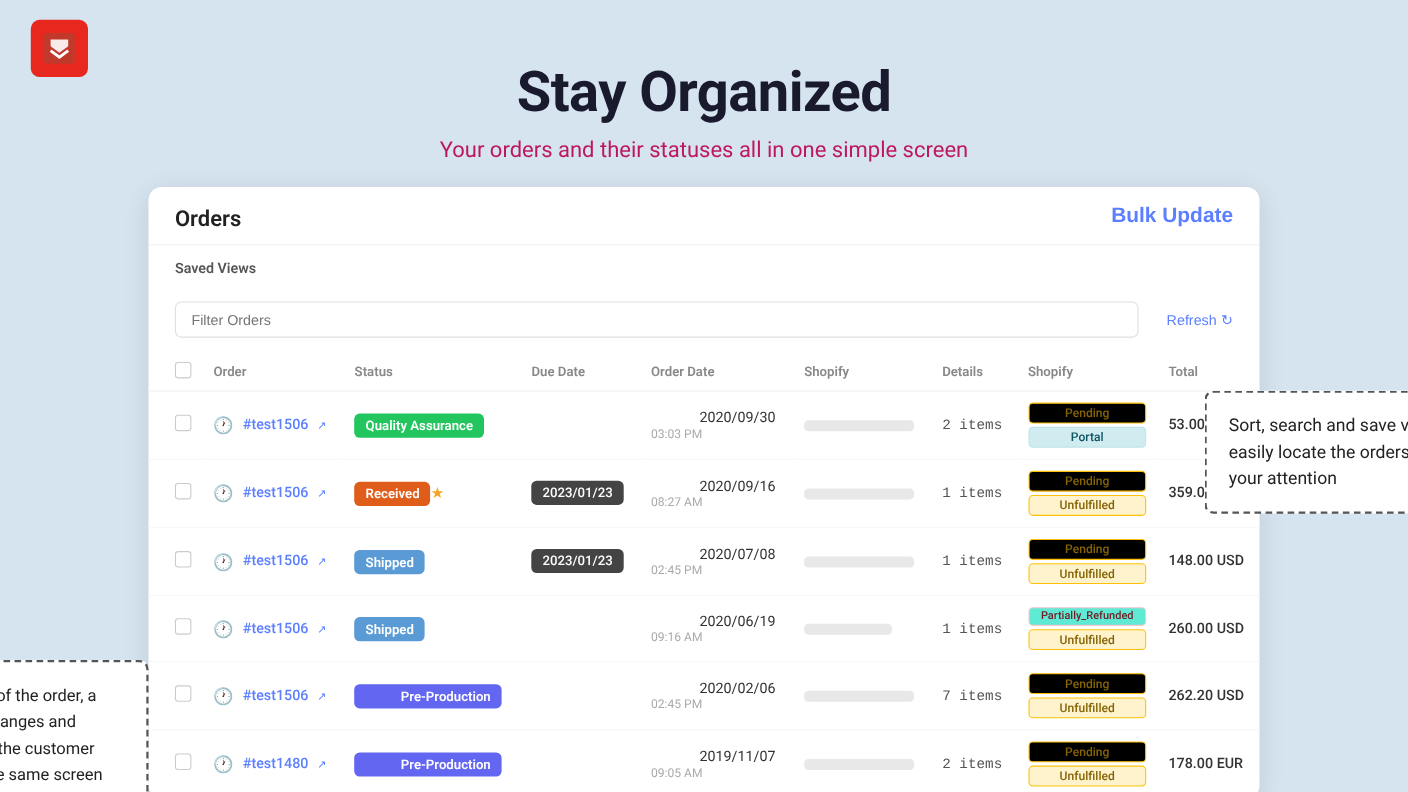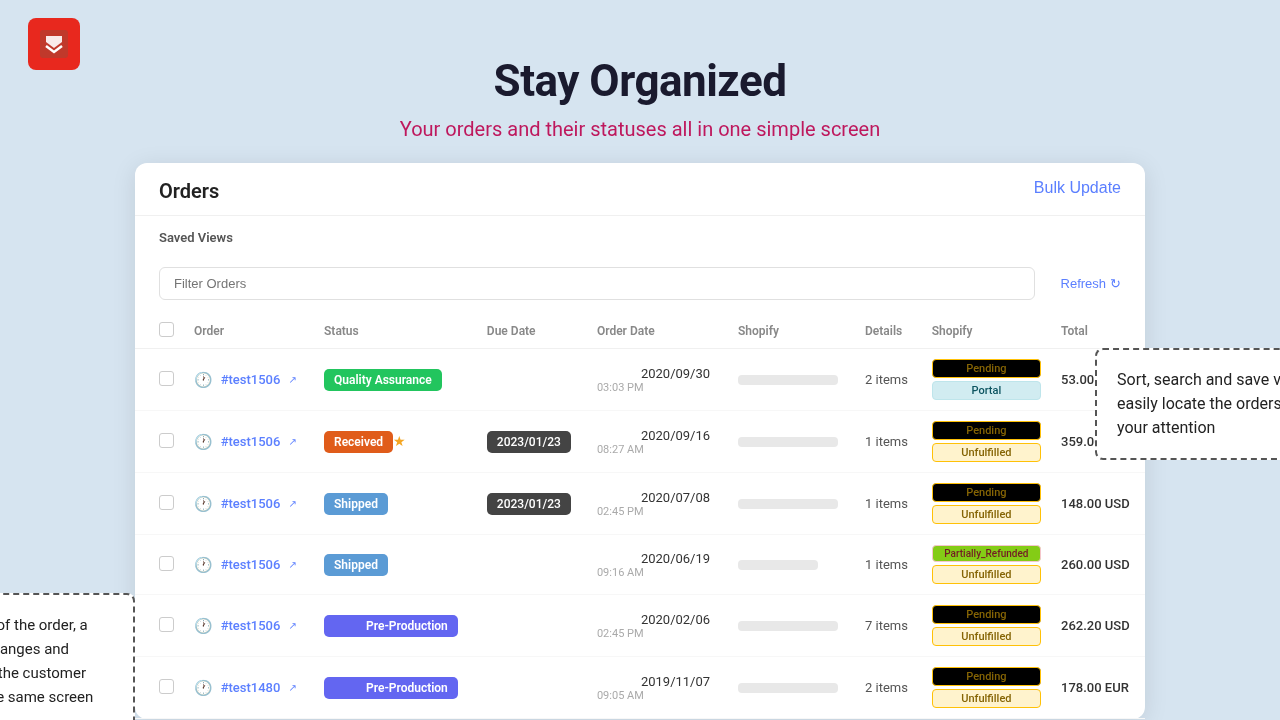--- a/index.html
+++ b/index.html
@@ -29,21 +29,21 @@
       width: 32px;
       height: 32px;
     }
 
     
     .hero {
       text-align: center;
       padding-top: 55px;
     }
     .hero-title {
-      font-size: 44px;
+      font-size: 51px;
       font-weight: 700;
       color: #1a1a2e;
       letter-spacing: -0.5px;
       text-align: center;
     }
     .hero-subtitle {
       font-size: 20px;
       color: #be185d;
       margin-top: 10px;
       font-weight: 400;
@@ -68,25 +68,25 @@
       padding: 16px 24px 12px;
       border-bottom: 1px solid #f0f0f0;
     }
     .orders-title {
       font-size: 20px;
       font-weight: 600;
       color: #222;
     }
     .bulk-update-btn {
       color: #5b7fff;
-      font-size: 16px;
+      font-size: 19px;
       background: none;
       border: none;
       cursor: pointer;
-      font-weight: 400;
+      font-weight: 700;
     }
 
     
     .saved-views-section {
       padding: 14px 24px 0;
     }
     .saved-views-label {
       font-size: 13px;
       font-weight: 600;
       color: #555;
@@ -235,40 +235,40 @@
 
     
     .placeholder-bar {
       height: 10px;
       background: #e8e8e8;
       border-radius: 4px;
       min-width: 80px;
     }
 
     
-    .details-text { font-size: 13px; color: #555; }
+    .details-text { font-size: 13px; color: #555; font-family: Liberation Mono, monospace; }
 
     
     .shopify-group {
       display: flex;
       flex-direction: column;
       gap: 3px;
     }
     .shopify-badge {
       display: inline-block;
       padding: 2px 8px;
       border-radius: 4px;
       font-size: 11px;
       font-weight: 500;
       text-align: center;
     }
     .shopify-pending { background: #000000; color: #856404; border: 1px solid #ffc107; }
     .shopify-portal { background: #d1ecf1; color: #0c5460; border: 1px solid #bee5eb; }
     .shopify-unfulfilled { background: #fff3cd; color: #856404; border: 1px solid #ffc107; }
-    .shopify-partial { background: #84cc16; color: #721c24; border: 1px solid #f5c6cb; font-size: 10px; }
+    .shopify-partial { background: #5eead4; color: #721c24; border: 1px solid #f5c6cb; font-size: 10px; }
 
     
     .total-text { font-size: 13px; color: #333; font-weight: 500; }
 
     
     .tooltip-sort {
       position: absolute;
       top: 185px;
       right: -240px;
       width: 290px;

